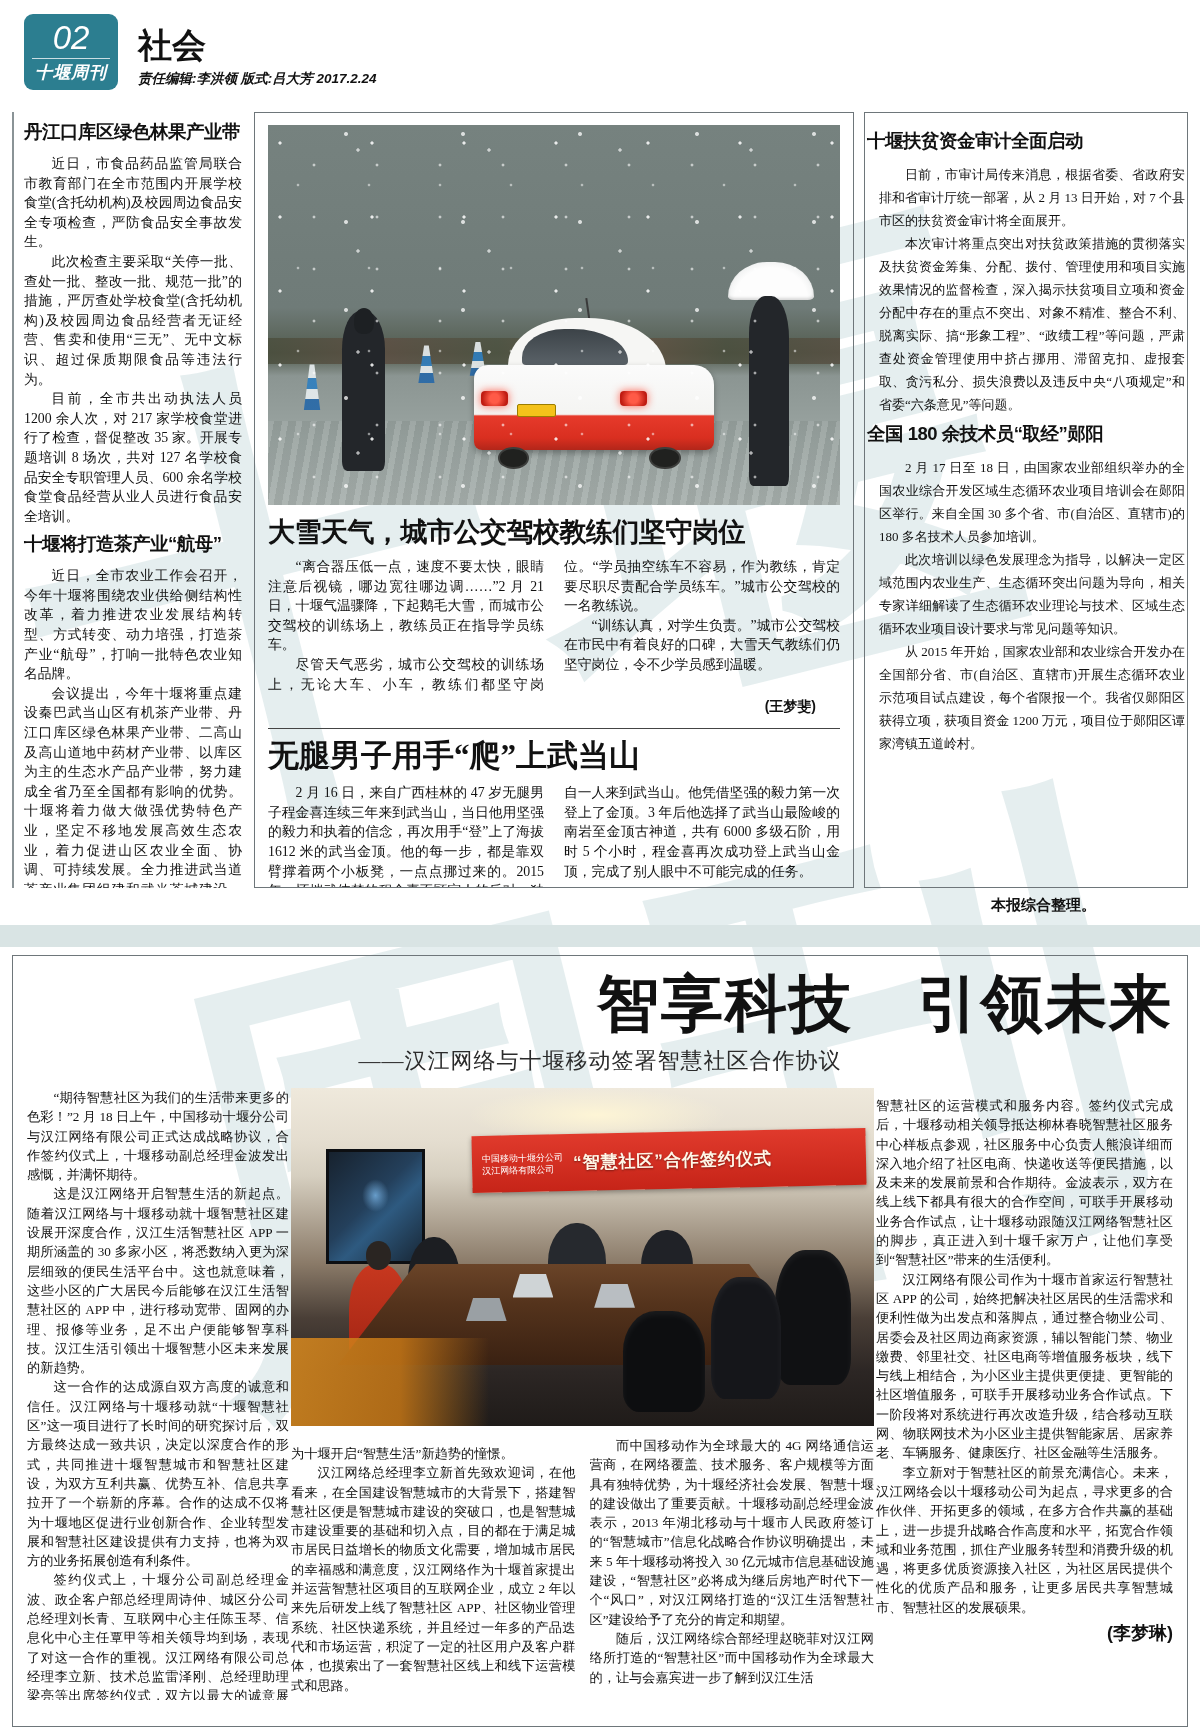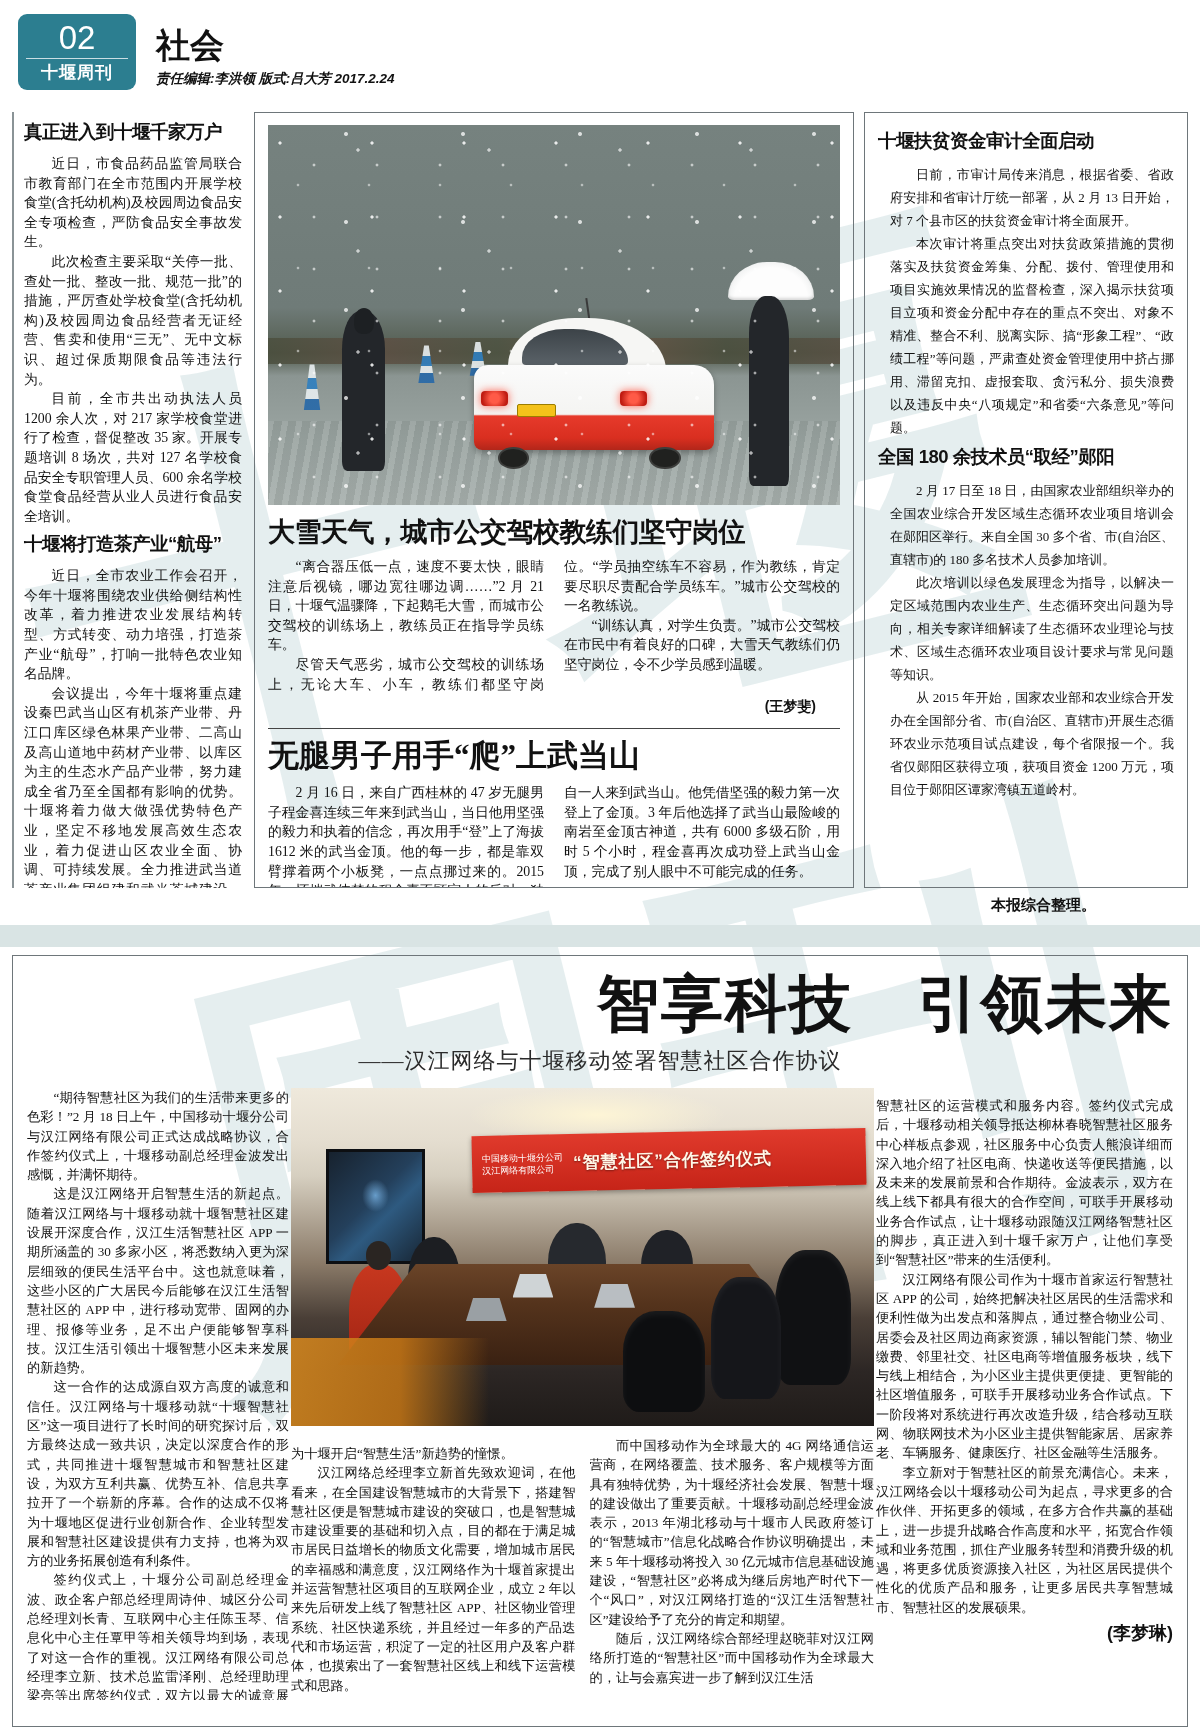--- a/index.html
+++ b/index.html
@@ -21,37 +21,37 @@
     transform: rotate(-14deg);
     pointer-events: none; z-index: 0;
     font-family: "Liberation Serif", serif;
     white-space: normal; word-break: break-all;
   }
   .content { position: relative; z-index: 1; padding: 14px 12px 0 12px; }
 
   
   header { display:flex; align-items:flex-start; height: 88px; }
   .page-badge {
-    width: 118px; height: 76px; background:#2c7e90; border-radius: 9px;
-    color:#fff; text-align:center; flex: none; margin-left: 6px;
-    display:flex; flex-direction:column; justify-content:center;
+    width: 94px; height: 76px; background:#2c7e90; border-radius: 9px;
+    color:#fff; text-align:center; flex: none; margin-left: 12px;
+    display:flex; flex-direction:column; justify-content:center;font-style:italic;
   }
   .page-num { font-family:"Liberation Sans",sans-serif; font-size:33px; line-height:36px; font-weight:400; }
   .badge-divider { height:1px; background:rgba(255,255,255,.75); margin:2px 8px; }
   .masthead { font-size:17px; font-weight:700; letter-spacing:1px; line-height:24px; font-family:"Liberation Serif",serif; }
   .section-head { margin-left: 20px; padding-top: 14px; }
   .section-title { font-size: 34px; font-weight: 700; line-height: 36px; font-family:"Liberation Serif",serif; }
   .credit { font-size: 13.5px; font-weight:700; font-style: italic; margin-top: 6px; font-family:"Liberation Sans",sans-serif; }
 
   
   .top-grid { display:grid; grid-template-columns: 232px 600px 1fr; gap: 10px; margin-top: 10px; height: 776px; }
   .col-left { border-left: 2px solid #8a9396; padding: 2px 2px 0 10px; overflow:hidden; }
   .box { border: 1px solid #6e767a; }
   .col-center { padding: 12px 13px; overflow:hidden; }
-  .col-right { padding: 10px 13px; overflow:hidden; }
+  .col-right { padding: 10px 2px; overflow:hidden; }
 
   .t-small { font-family:"Liberation Sans",sans-serif; font-weight:700; font-size:18.5px; letter-spacing:-0.5px; line-height:24px; margin: 6px 0 10px; }
   .para { font-size: 13.8px; line-height: 19.6px; text-align: justify; text-indent: 2em; }
   .col-right .para { font-size: 13px; line-height: 23px; margin-left: 12px; }
 
   .photo-frame { position:relative; width:100%; height: 380px; overflow:hidden; background:#7e8a8a; }
 
   .t-big { font-family:"Liberation Sans",sans-serif; font-weight:700; font-size:27px; line-height:34px; margin: 10px 0 8px; letter-spacing:-0.5px;}
   .t-big2 { font-family:"Liberation Serif",serif; font-weight:900; font-size:31px; line-height:38px; margin: 8px 0 8px; }
   .twocol { column-count: 2; column-gap: 20px; }
@@ -165,21 +165,21 @@
       <div class="section-head">
         <div class="section-title">社会</div>
         <div class="credit">责任编辑:李洪领  版式:吕大芳  2017.2.24</div>
       </div>
     </header>
 
     <main class="top-grid">
 
       <section class="col-left">
         <article>
-          <h2 class="t-small">真正进入到十堰千家万户</h2>
+          <h2 class="t-small">丹江口库区绿色林果产业带</h2>
           <div>
               <p class="para">近日，市食品药品监管局联合市教育部门在全市范围内开展学校食堂(含托幼机构)及校园周边食品安全专项检查，严防食品安全事故发生。</p>
               <p class="para">此次检查主要采取“关停一批、查处一批、整改一批、规范一批”的措施，严厉查处学校食堂(含托幼机构)及校园周边食品经营者无证经营、售卖和使用“三无”、无中文标识、超过保质期限食品等违法行为。</p>
               <p class="para">目前，全市共出动执法人员 1200 余人次，对 217 家学校食堂进行了检查，督促整改 35 家。开展专题培训 8 场次，共对 127 名学校食品安全专职管理人员、600 余名学校食堂食品经营从业人员进行食品安全培训。</p>
             </div>
         </article>
         <article>
           <h2 class="t-small">十堰将打造茶产业“航母”</h2>
           <div>
               <p class="para">近日，全市农业工作会召开，今年十堰将围绕农业供给侧结构性改革，着力推进农业发展结构转型、方式转变、动力培强，打造茶产业“航母”，打响一批特色农业知名品牌。</p>

